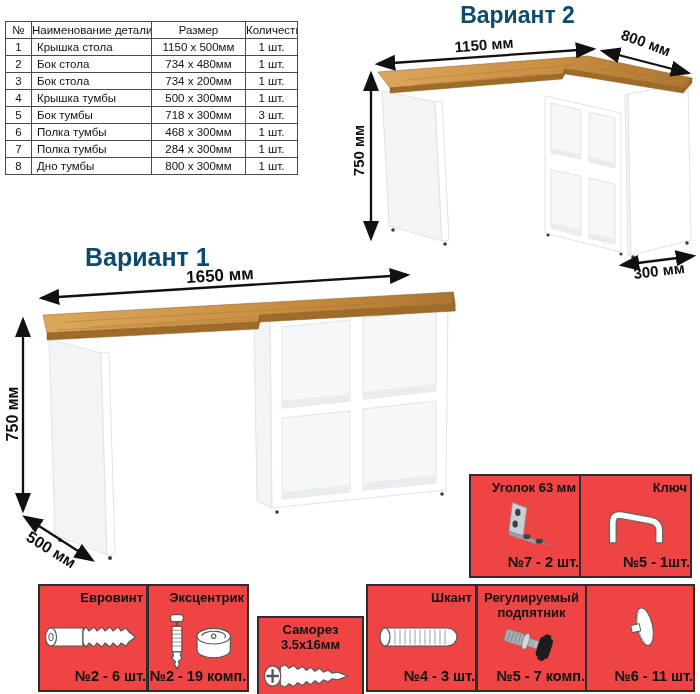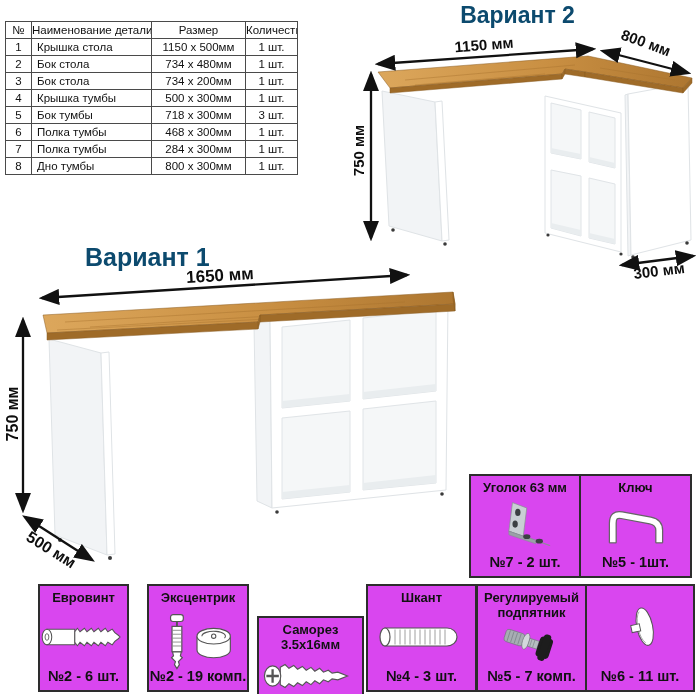--- a/index.html
+++ b/index.html
@@ -39,22 +39,22 @@
   .st-wl{stop-color:var(--wood_light);} .st-wm{stop-color:var(--wood_mid);} .st-wd{stop-color:var(--wood_dark);}
   .woodfront{fill:var(--wood_front);stroke:#8a5c22;stroke-width:.5;}
   .grain{stroke:#a9742e;stroke-width:1;opacity:.45;fill:none;}
   .panel{fill:#fff;stroke:var(--panel_line);stroke-width:1;}
   .panelshade{fill:var(--panel_shade);stroke:var(--panel_line);stroke-width:1;}
   .opening{fill:var(--opening_fill);stroke:#e0e4e7;stroke-width:1;}
   .floor{fill:var(--floor_fill);}
   .foot{fill:#3a3a3a;}
 
   
-  .hwbox{position:absolute;border:2px solid var(--box_border);background:#d946ef;
-    display:flex;flex-direction:column;align-items:center;box-sizing:border-box;}
+  .hwbox{position:absolute;border:2px solid var(--box_border);background:#ef4444;
+    display:flex;flex-direction:column;align-items:flex-end;box-sizing:border-box;}
   .hwtitle{font-weight:bold;font-size:13px;line-height:1.12;text-align:center;margin-top:5px;padding:0 3px;}
   .hwicon{flex:1;display:flex;align-items:center;justify-content:center;width:100%;}
   .hwlabel{font-weight:bold;font-size:14.5px;margin-bottom:6px;}
   .outline{fill:#fff;stroke:#555;stroke-width:1.2;}
   .thin{stroke:#777;stroke-width:.8;fill:none;}
 </style>
 </head>
 <body>
 
 <div id="page">
@@ -250,21 +250,21 @@
       <svg width="76" height="50" viewBox="0 0 76 56">
         <path d="M12,48 L12,26 Q12,15 22,17 L54,23 Q64,25 64,34 L64,48" fill="none" stroke="#666" stroke-width="9" stroke-linejoin="round"></path>
         <path d="M12,48 L12,26 Q12,15 22,17 L54,23 Q64,25 64,34 L64,48" fill="none" stroke="#fff" stroke-width="6.2" stroke-linejoin="round"></path>
         <line x1="8" y1="48" x2="16" y2="48" stroke="#666" stroke-width="1.3"></line>
         <line x1="60" y1="48" x2="68" y2="48" stroke="#666" stroke-width="1.3"></line>
       </svg>
     </div>
     <div class="hwlabel">№5 - 1шт.</div>
   </div>
 
-  <div class="hwbox" style="left:38px;top:584px;width:91px;height:108px;">
+  <div class="hwbox" style="left:38px;top:584px;width:110px;height:108px;">
     <div class="hwtitle">Евровинт</div>
     <div class="hwicon">
       <svg width="100" height="30" viewBox="0 0 100 28">
         <polygon class="outline" points="8,5 40,5 40,23 8,23"></polygon>
         <polygon class="outline" points="40,8 43,4 46,8 51,4 54,8 59,4 62,8 67,4 70,8 75,4 78,8 83,5 86,9 90,12 92,14 90,16 86,19 83,23 78,20 75,24 70,20 67,24 62,20 59,24 54,20 51,24 46,20 43,24 40,20"></polygon>
         <ellipse class="outline" cx="8" cy="14" rx="5.5" ry="9"></ellipse>
         <ellipse cx="8" cy="14" rx="2.2" ry="3.8" fill="none" stroke="#555" stroke-width="1"></ellipse>
       </svg>
     </div>
     <div class="hwlabel">№2 - 6 шт.</div>

